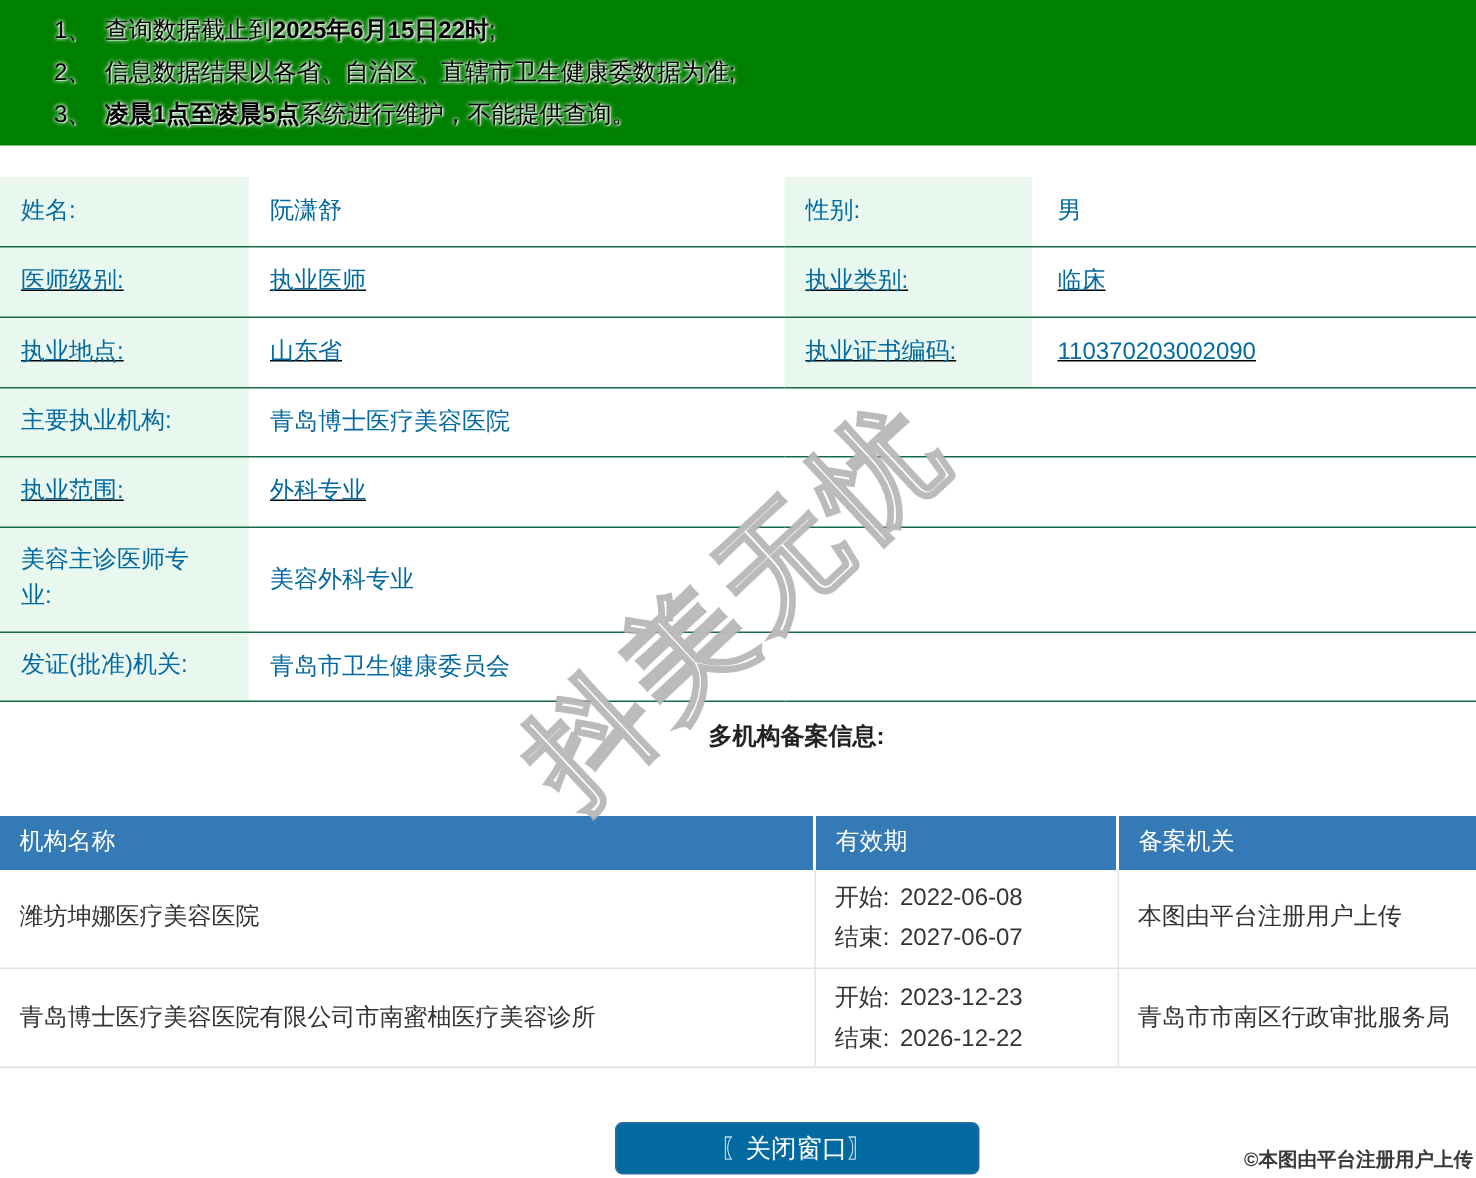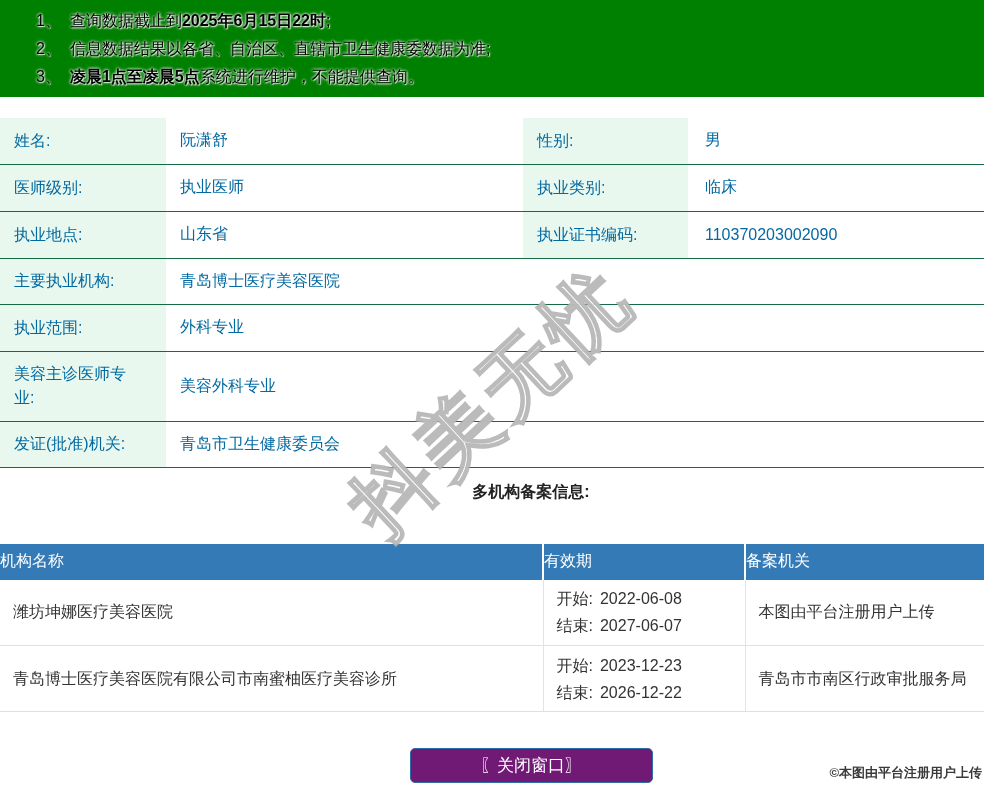--- a/index.html
+++ b/index.html
@@ -43,21 +43,21 @@
   }
   table.info-table td.lbl {
     background: #e8f8ef;
     padding-left: 14px;
     padding-right: 30px;
     line-height: 24px;
   }
   table.info-table td.val { padding-left: 14px; margin-left: 26px; }
   table.info-table td.val2 { padding-left: 17px; }
   tr.h46 { height: 46px; }
-  tr.h47 { height: 47px; }
+  tr.h47 { height: 47px; text-decoration: underline; }
   tr.h70 { height: 70px; }
 
   
   .section-title {
     margin-top: 14px;
     width: 984px;
     padding-left: 78px;
     text-align: center;
     font-size: 16px;
     font-weight: bold;
@@ -72,20 +72,21 @@
     border-collapse: collapse;
     table-layout: fixed;
   }
   table.record-table th {
     background: #337ab7;
     color: #ffffff;
     font-weight: normal;
     font-size: 16px;
     text-align: left;
     height: 36px;
+    padding-left: 13px;
     vertical-align: middle;
   }
   table.record-table th + th { border-left: 2px solid #ffffff; }
   table.record-table td {
     height: 66px;
     border-bottom: 1px solid #e0e0e0;
     font-size: 16px;
     color: #333333;
     padding-left: 13px;
     vertical-align: middle;
@@ -98,21 +99,21 @@
   
   .button-row {
     margin-top: 36px;
     width: 984px;
     display: flex;
     justify-content: center;
     padding-left: 78px;
   }
   .close-btn {
     width: 243px; height: 35px;
-    background: #701a75;
+    background: #0369a1;
     border: 1px solid #2e6da4;
     border-radius: 5px;
     color: #ffffff;
     font-size: 17px;
     font-family: "Liberation Sans", "DejaVu Sans", sans-serif;
     cursor: pointer;
     line-height: 33px;
     text-align: center;
   }
 

